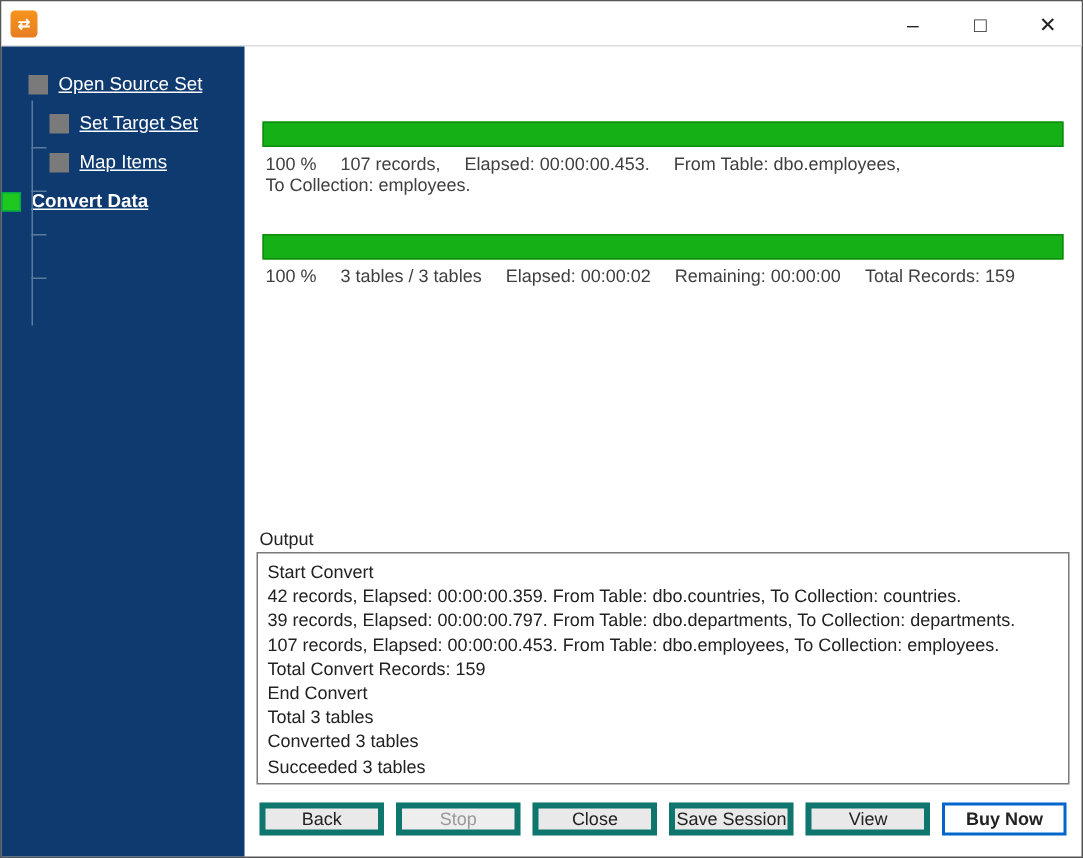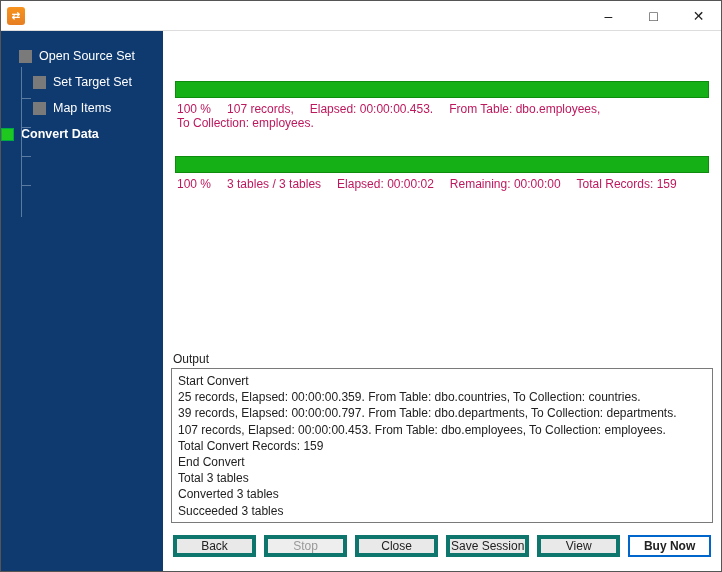--- a/index.html
+++ b/index.html
@@ -6,34 +6,34 @@
   html, body { width: 722px; height: 572px; overflow: hidden; background: #fff; }
   .window { width: 722px; height: 572px; border: 1px solid #555; display: flex; flex-direction: column; background: #fff; }
   .titlebar { height: 30px; display: flex; align-items: center; justify-content: space-between; border-bottom: 1px solid #ddd; background: #fff; }
   .titlebar .left { display: flex; align-items: center; padding-left: 6px; }
   .app-icon { width: 18px; height: 18px; background: linear-gradient(#f7931e,#e67e22); border-radius: 3px; display: flex; align-items: center; justify-content: center; }
   .app-icon span { color: #fff; font-size: 10px; font-weight: bold; }
   .win-controls { display: flex; height: 100%; }
   .win-btn { width: 45px; display: flex; align-items: center; justify-content: center; font-size: 14px; color: #222; cursor: pointer; }
   .body { flex: 1; display: flex; min-height: 0; }
   .sidebar { width: 162px; background: #0f3a6f; color: #fff; padding-top: 12px; position: relative; }
-  .tree { position: relative; padding-left: 14px; }
+  .tree { position: relative; padding-left: 14px; text-decoration: underline; }
   .node, .subnode { display: flex; align-items: center; gap: 7px; padding: 6px 4px; cursor: pointer; }
   .subnode { padding-left: 18px; }
   .sq { width: 13px; height: 13px; background: #7a7a7a; display: inline-block; }
   .sq.active { background: #1ec81e; border:1px solid #0a4; }
   .node-label, .sub-label { color: #fff; font-size: 12.5px; }
   .node-label.bold { font-weight: bold; }
   
   .vline { position:absolute; left:20px; top:24px; width:1px; height:150px; background:#5a7aa0; }
   .hline { position:absolute; left:20px; width:10px; height:1px; background:#5a7aa0; }
   .main { flex: 1; display: flex; flex-direction: column; padding: 6px; min-width: 0; }
   .progress-area { padding: 8px 6px 4px 6px; }
   .pbar { width: 100%; height: 17px; background: #15b015; border:1px solid #0d8c0d; }
-  .prow { display: flex; flex-wrap: wrap; gap: 0 16px; padding: 4px 2px 14px 2px; color: #be185d; font-size: 12px; }
+  .prow { display: flex; flex-wrap: wrap; gap: 0 16px; padding: 4px 2px 14px 2px; color: #404040; font-size: 12px; }
   .prow span { white-space: nowrap; }
   .spacer { flex: 1; }
   .output-label { padding: 2px 4px; font-size: 12px; color: #222; }
   .output-box { border: 1px solid #7a7a7a; margin: 0 2px 6px 2px; height: 155px; overflow-y: scroll; padding: 4px 6px; color: #222; font-size: 12px; line-height: 1.35; background: #fff; }
   .btnbar { display: flex; justify-content: center; gap: 8px; padding: 6px 4px 8px 4px; }
   button.action { width: 88px; height: 22px; border: 4px solid #0f766e; background: #e9e9e9; color: #222; cursor: pointer; font-size: 12px; }
   button.action:disabled { color: #999; background: #eee; }
   button.action.primary { border: 2px solid #0066cc; font-weight: bold; background: #fff; }
   
   .output-box::-webkit-scrollbar { width: 16px; }
@@ -105,21 +105,21 @@
           <span>Remaining: 00:00:00</span>
           <span>Total Records: 159</span>
         </div>
       </div>
 
       <div class="spacer"></div>
 
       <div class="output-label">Output</div>
       <div class="output-box" id="output-box">
           <div>Start Convert</div>
-          <div>25 records,    Elapsed: 00:00:00.359.    From Table: dbo.countries,    To Collection: countries.</div>
+          <div>42 records,    Elapsed: 00:00:00.359.    From Table: dbo.countries,    To Collection: countries.</div>
           <div>39 records,    Elapsed: 00:00:00.797.    From Table: dbo.departments,    To Collection: departments.</div>
           <div>107 records,    Elapsed: 00:00:00.453.    From Table: dbo.employees,    To Collection: employees.</div>
           <div>Total Convert Records: 159</div>
           <div>End Convert</div>
           <div>Total 3 tables</div>
           <div>Converted 3 tables</div>
           <div>Succeeded 3 tables</div>
           <div>Failed (partly) 0 tables</div>
         </div>
 

